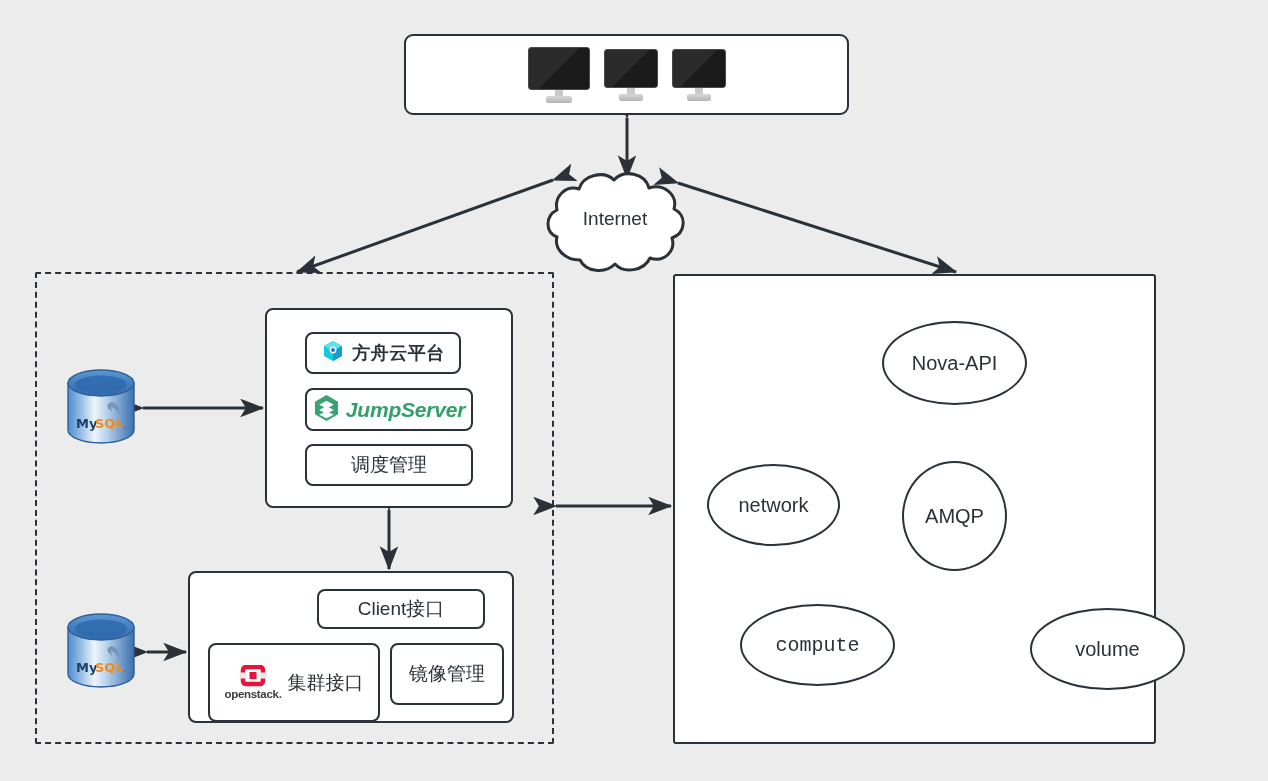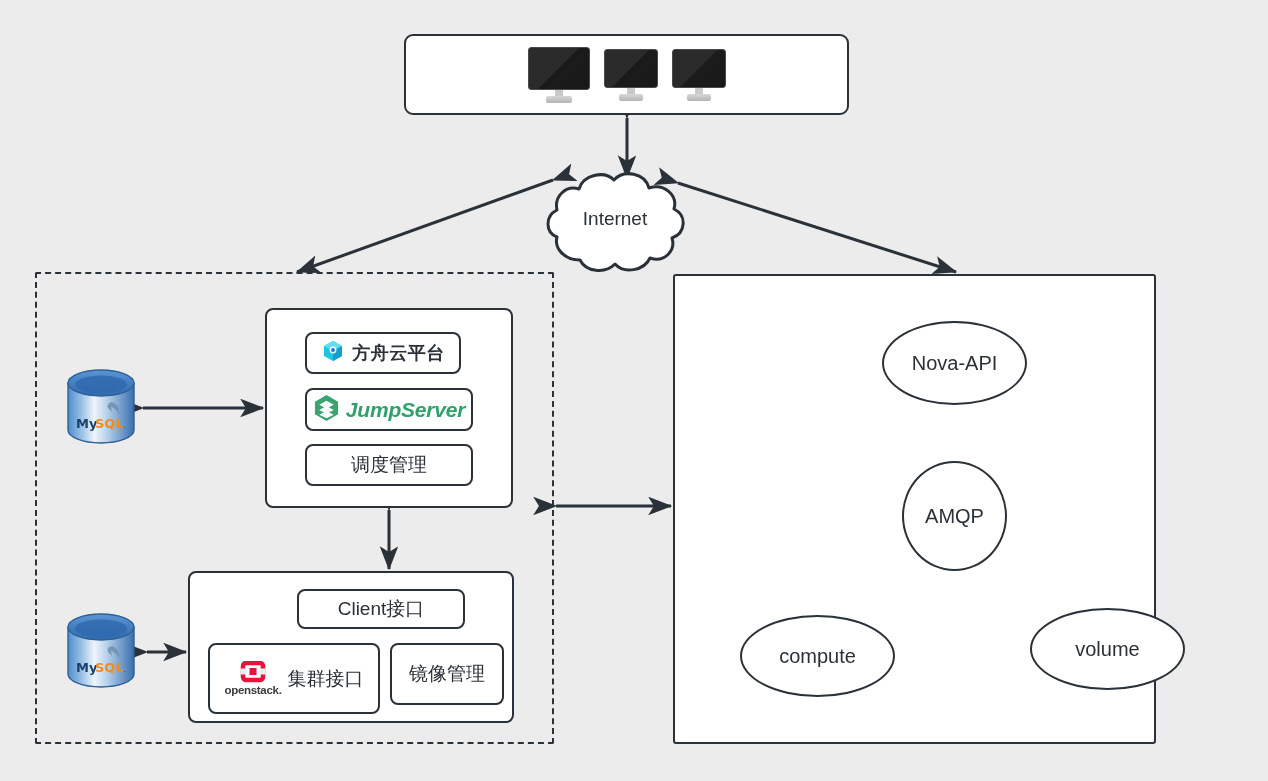--- a/index.html
+++ b/index.html
@@ -135,23 +135,23 @@
   }
 
   
   #client-box {
     left: 188px; top: 571px;
     width: 326px; height: 152px;
     background: #ffffff;
     border: 2.5px solid #2b3138;
     border-radius: 8px;
   }
-  #item-client { left: 107px; top: 16px; width: 168px; height: 40px; justify-content: center; }
+  #item-client { left: 127px; top: 16px; width: 168px; height: 40px; justify-content: center; }
   #item-client .txt { font-size: 19px; color: #2b3138; }
-  #item-openstack { left: 18px; top: 70px; width: 172px; height: 71px; gap: 6px; }
+  #item-openstack { left: 18px; top: 70px; width: 172px; height: 79px; gap: 6px; }
   #item-mirror { left: 200px; top: 70px; width: 114px; height: 62px; }
   #item-mirror .txt { font-size: 19px; color: #2b3138; }
   .os-logo-wrap {
     display: flex;
     flex-direction: column;
     align-items: center;
     justify-content: center;
   }
   .os-word {
     font-size: 11.5px;
@@ -182,21 +182,21 @@
     align-items: center;
     justify-content: center;
     font-size: 20px;
     color: #2b3138;
     box-sizing: border-box;
   }
   #node-novaapi  { left: 207px; top: 45px;  width: 145px; height: 84px; }
   #node-amqp     { left: 227px; top: 185px; width: 105px; height: 110px; }
   #node-network  { left: 32px;  top: 188px; width: 133px; height: 82px; }
   #node-scheduler{ left: 405px; top: 188px; width: 133px; height: 82px; }
-  #node-compute  { left: 65px;  top: 339px; width: 155px; height: 82px; }
+  #node-compute  { left: 65px;  top: 328px; width: 155px; height: 82px; font-family: Liberation Mono, monospace; }
   #node-volume   { left: 355px; top: 332px; width: 155px; height: 82px; }
 </style>
 </head>
 <body>
 
 <div id="stage">
 
   <svg id="edges" viewBox="0 0 1268 781">
     <defs>
       <marker id="ah" markerWidth="9" markerHeight="9" refX="7.6" refY="3.1" orient="auto" markerUnits="strokeWidth">
@@ -355,20 +355,23 @@
     </div>
   </div>
 
   <div class="node" id="services-box">
     <div class="ellipse" id="node-novaapi">
       <span>Nova-API</span>
     </div>
     <div class="ellipse" id="node-amqp">
       <span>AMQP</span>
     </div>
+    <div class="ellipse" id="node-network">
+      <span>network</span>
+    </div>
     <div class="ellipse" id="node-compute">
       <span>compute</span>
     </div>
     <div class="ellipse" id="node-volume">
       <span>volume</span>
     </div>
   </div>
 
 </div>
 

